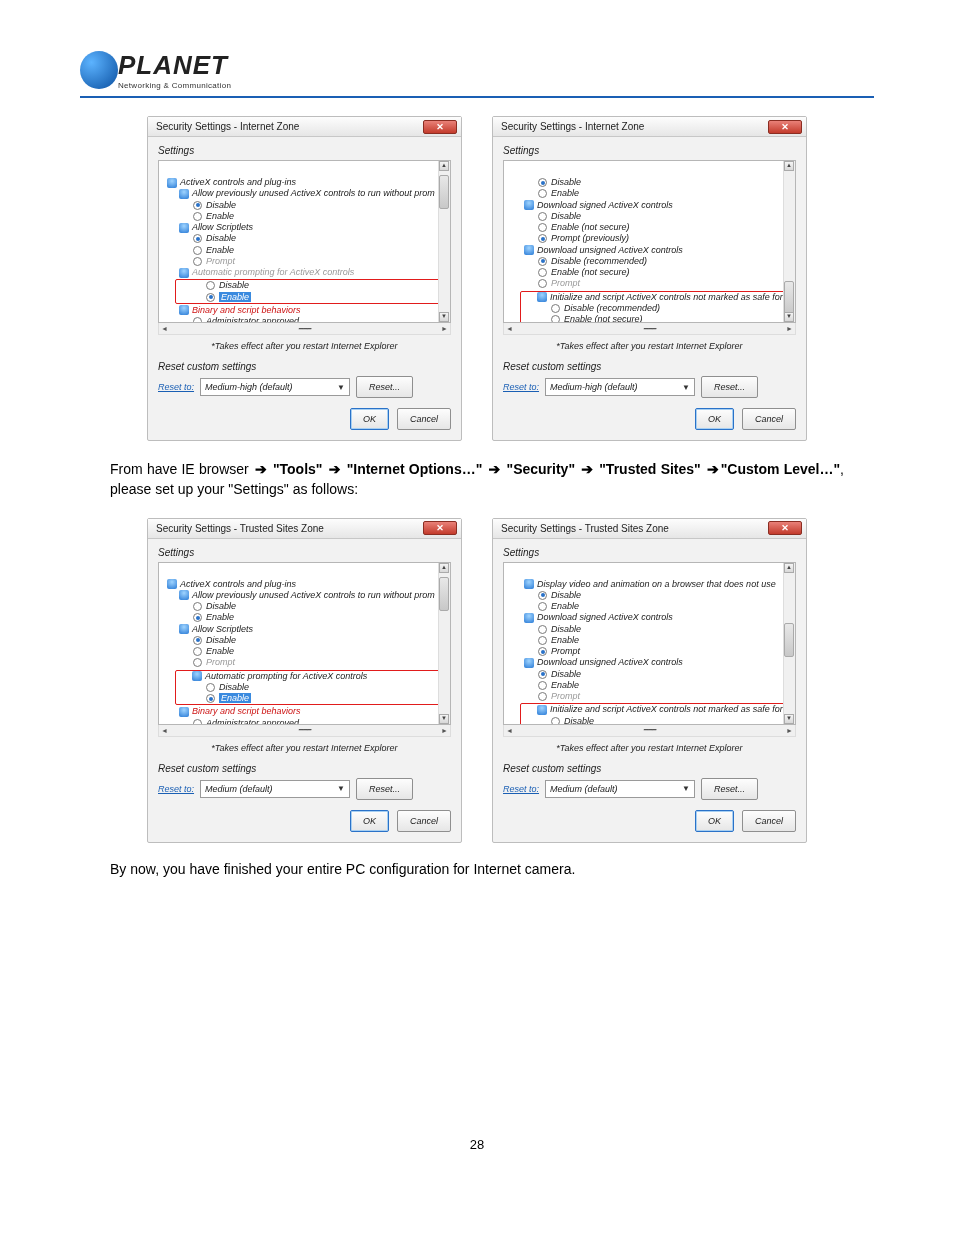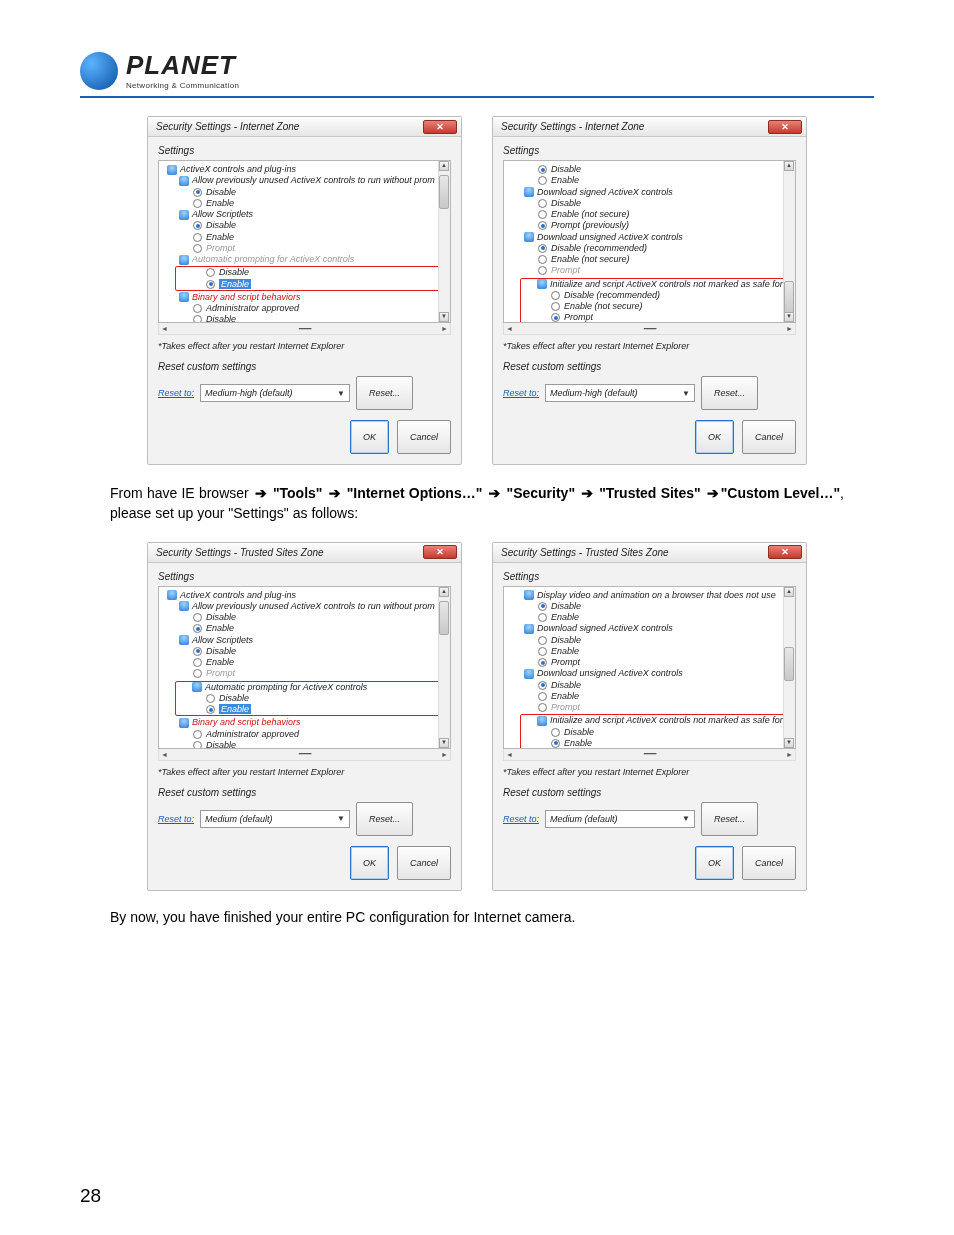--- a/index.html
+++ b/index.html
@@ -6,21 +6,21 @@
   body {
     font-family: Arial, Helvetica, sans-serif;
     font-size: 12px;
     color: #000;
     background: #fff;
     width: 954px;
     margin: 0 auto;
     padding: 50px 80px 40px 80px;
     position: relative;
   }
-  .logo-row { display:flex; align-items:flex-end; gap:8px; margin-bottom:6px; }
+  .logo-row { display:flex; align-items:center; margin-bottom:6px; }
   .logo-globe {
     width: 38px; height: 38px; border-radius: 50%;
     background: radial-gradient(circle at 30% 30%, #5cb3ff, #0a4fa0);
     position: relative;
   }
   .logo-text { font-family: Arial, sans-serif; }
   .logo-text .brand { font-weight: 900; font-size: 26px; letter-spacing: 1px; color: #222; font-style: italic; }
   .logo-text .tag { font-size: 8px; color: #333; letter-spacing: 0.3px; }
   .hr { border: none; border-top: 2px solid #1a5fb4; margin: 6px 0 18px 0; }
   .dialogs-row { display:flex; justify-content:center; gap:30px; margin-bottom:18px; }
@@ -33,38 +33,38 @@
     color: #222;
     position: relative;
   }
   .titlebar {
     height: 20px;
     background: linear-gradient(#fdfdfd, #e6e6e6);
     border-bottom: 1px solid #c7c7c7;
     display:flex; align-items:center; justify-content:space-between;
     padding: 0 4px 0 8px;
   }
-  .titlebar .title { font-size:10px; color:#222;font-style:italic; }
+  .titlebar .title { font-size:10px; color:#222; }
   .close-btn {
     width: 34px; height: 14px;
     background: linear-gradient(#e98178,#c33b2c);
     border: 1px solid #8a2d22;
     border-radius: 2px;
     display:flex; align-items:center; justify-content:center;
     color:#fff; font-size:9px; font-weight:bold;
   }
   .dialog-body { padding: 8px 10px 10px 10px; font-style: italic; }
   .section-label { font-size:10px; margin-bottom:4px; }
   .settings-box {
     background:#fff;
     border:1px solid #b6b6b6;
     height:163px;
     overflow:hidden;
     position:relative;
-    padding:3px 4px 4px 6px;
+    padding:16px 4px 4px 6px;
     line-height: 1.25;
   }
   .scroll-track {
     position:absolute; right:0; top:0; bottom:0; width:12px;
     background:#f0f0f0; border-left:1px solid #ddd;
   }
   .scroll-thumb {
     position:absolute; right:1px; width:10px; height:34px;
     background:linear-gradient(#e8e8e8,#c8c8c8);
     border:1px solid #aaa; border-radius:2px;
@@ -92,42 +92,42 @@
   .radio.sel::after {
     content:""; position:absolute; top:1.5px; left:1.5px;
     width:4px; height:4px; border-radius:50%; background:#2a72c8;
   }
   .red-box { border:1.5px solid #e11b1b; border-radius:2px; padding:0 2px; margin:1px 0 1px 10px; }
   .hscroll {
     height:12px; background:#f0f0f0; border:1px solid #ddd; border-top:none;
     display:flex; align-items:center; justify-content:space-between;
     font-size:7px; color:#555; padding:0 2px;
   }
-  .takes-effect { margin:6px 0 10px 0; font-size:9px; }
+  .takes-effect { margin:6px 0 10px 0; font-size:9px;text-align:center; }
   .reset-row { display:flex; align-items:center; gap:6px; margin-bottom:10px; }
   .reset-row .lbl { color:#1a5fb4; text-decoration:underline; font-size:9px; }
   .combo {
     flex:1; max-width:150px; height:18px; background:#fff;
     border:1px solid #9a9a9a; display:flex; align-items:center;
     justify-content:space-between; padding:0 4px; font-size:9px;
   }
   .combo .chev { font-size:8px; color:#333; }
   .btn {
-    height:34px; padding:0 12px;
+    height:22px; padding:0 12px;
     background:linear-gradient(#fdfdfd,#e6e6e6);
     border:1px solid #8f8f8f; border-radius:2px;
     font-size:9px; display:flex; align-items:center; cursor:default;
   }
   .btn.default { border:1px solid #2a72c8; box-shadow:0 0 0 1px #a7cff2 inset; }
   .ok-row { display:flex; justify-content:flex-end; gap:8px; }
   .body-text { font-size:14px; line-height:1.45; text-align:justify; margin:2px 30px 18px 30px; }
   .body-text b { font-weight:bold; }
   .arrow { font-weight:bold; margin:0 2px; }
   .final-text { font-size:14px; margin:10px 30px 0 30px; }
-  .page-num { position:relative; text-align:left; font-size:19px; margin-top:260px; }
+  .page-num { position:relative; text-align:center; font-size:13px; margin-top:260px; }
 </style>
 </head>
 <body>
 
 <div class="logo-row">
   <div class="logo-globe"></div>
   <div class="logo-text">
     <div class="brand">PLANET</div>
     <div class="tag">Networking &amp; Communication</div>
   </div>

